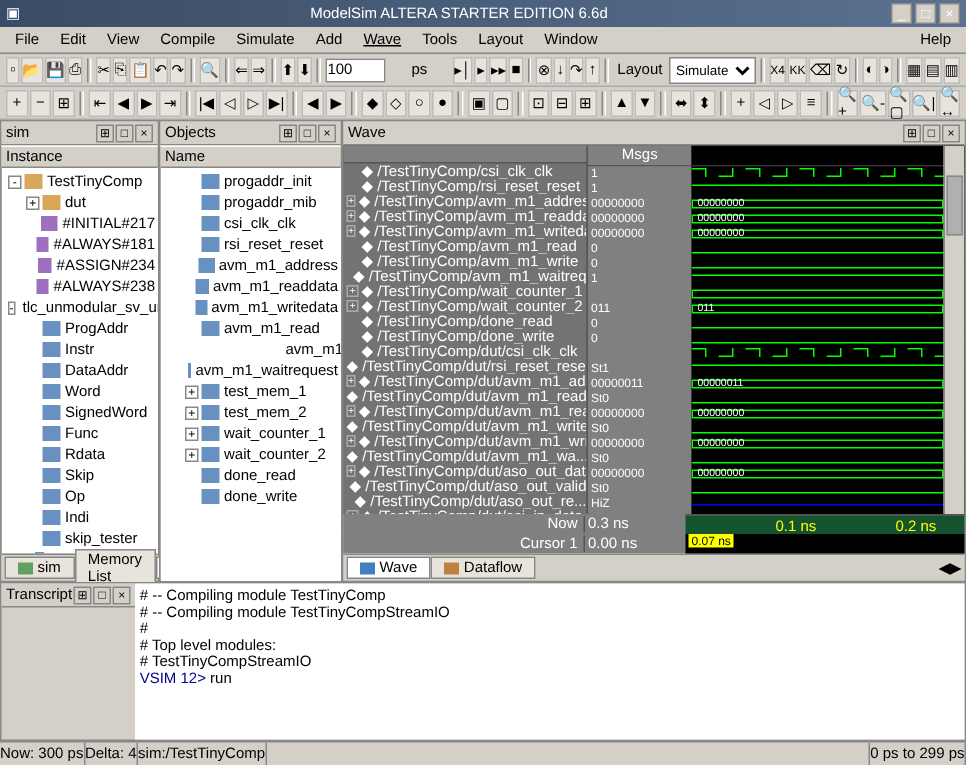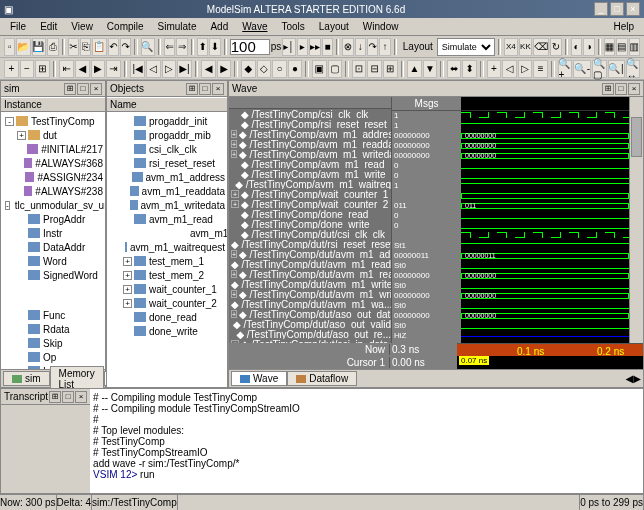--- a/index.html
+++ b/index.html
@@ -7,21 +7,21 @@
 .titlebar{background:linear-gradient(to right,#3a4c65,#5a7290);color:#fff;height:18px;display:flex;align-items:center;padding:0 4px;font-size:11px}
 .titlebar .spacer{flex:1;text-align:center}
 .winbtns{display:flex;gap:2px}
 .winbtn{width:14px;height:14px;background:#d4d0c8;border:1px solid #888;display:flex;align-items:center;justify-content:center;font-size:9px}
 .menubar{background:#d4d0c8;height:18px;display:flex;align-items:center;padding:0 4px;gap:2px;border-bottom:1px solid #888}
 .menubar span{padding:2px 6px;cursor:pointer}
 .toolbars{display:flex;flex-direction:column}
 .toolbar{background:#d4d0c8;height:22px;display:flex;align-items:center;padding:2px 4px;gap:1px;border-bottom:1px solid #aaa}
 .tbtn{width:18px;height:18px;border:1px solid #bbb;background:#e8e4dc;display:flex;align-items:center;justify-content:center;font-size:10px;cursor:pointer}
 .tsep{width:4px;height:16px;border-left:1px solid #888;border-right:1px solid #fff;margin:0 2px}
-.tinput{width:40px;height:16px;font-size:15px;border:1px solid #888;background:#fff}
+.tinput{width:40px;height:16px;font-size:10px;border:1px solid #888;background:#fff}
 .tselect{height:18px;font-size:9px;border:1px solid #888;background:#fff}
 .mainarea{flex:1;display:flex;overflow:hidden}
 .panel{display:flex;flex-direction:column;background:#d4d0c8;border:1px solid #888}
 .panelhdr{background:#d4d0c8;height:16px;display:flex;align-items:center;padding:0 3px;font-size:10px;border-bottom:1px solid #888}
 .panelhdr .hspacer{flex:1}
 .panelhdr .pbtn{width:12px;height:12px;border:1px solid #888;font-size:8px;display:flex;align-items:center;justify-content:center;cursor:pointer;margin-left:1px}
 .colhdr{background:#d4d0c8;height:15px;display:flex;align-items:center;padding:0 3px;font-size:9px;border-bottom:1px solid #888;border-top:1px solid #fff}
 .tree{flex:1;background:#fff;overflow:auto;padding:2px}
 .treeitem{display:flex;align-items:center;height:14px;white-space:nowrap;font-size:10px;cursor:pointer}
 .exp{width:9px;height:9px;border:1px solid #888;display:inline-flex;align-items:center;justify-content:center;font-size:8px;margin-right:2px;background:#fff}
@@ -40,21 +40,21 @@
 .wnhdr{background:#808080;height:14px;color:#fff;font-size:9px;display:flex;align-items:center;padding:0 2px;border-bottom:1px solid #555}
 .wname{height:10px;color:#fff;font-size:8px;padding-left:2px;display:flex;align-items:center;white-space:nowrap;overflow:hidden}
 .wname .wexp{width:8px;height:8px;border:1px solid #aaa;font-size:7px;margin-right:2px;display:inline-flex;align-items:center;justify-content:center}
 .wmsg{height:10px;color:#fff;font-size:8px;padding-left:2px;background:#808080}
 .wline{height:10px;position:relative;border-bottom:0}
 .sig-green{position:absolute;height:6px;top:2px;border:1px solid #0f0}
 .sig-red{position:absolute;height:1px;top:7px;background:#f00;width:100%}
 .sig-red-high{position:absolute;height:1px;top:2px;background:#f00;width:100%}
 .sig-z{position:absolute;height:1px;top:5px;background:#00f;width:100%}
 .wvlabel{position:absolute;color:#fff;font-size:7px;top:1px}
-.waveruler{height:20px;background:#c2410c;color:#ff0;font-size:8px;border-top:1px solid #555;position:relative}
+.waveruler{height:20px;background:#14532d;color:#ff0;font-size:8px;border-top:1px solid #555;position:relative}
 .waveruler span{position:absolute;top:2px}
 .wavebottom{height:26px;background:#808080;color:#fff;font-size:9px;display:flex;flex-direction:column}
 .wavebrow{display:flex;height:13px;align-items:center}
 .wavebrow .lbl{width:160px;text-align:right;padding-right:4px;background:#808080}
 .wavebrow .val{width:68px;padding-left:2px;background:#808080;border-left:1px solid #555}
 .tabbar{height:18px;background:#d4d0c8;display:flex;align-items:center;border-top:1px solid #888;padding:0 2px}
 .tab{padding:1px 8px;background:#e8e4dc;border:1px solid #888;font-size:9px;cursor:pointer;display:flex;align-items:center;gap:3px}
 .tab.active{background:#fff}
 .tabicn{width:10px;height:8px;background:#60a060}
 .transcript{height:106px;display:flex;flex-direction:row;border-top:1px solid #888}
@@ -108,21 +108,21 @@
   <div class="tsep"></div>
   <div class="tbtn">🔍</div>
   <div class="tsep"></div>
   <div class="tbtn">⇐</div>
   <div class="tbtn">⇒</div>
   <div class="tsep"></div>
   <div class="tbtn">⬆</div>
   <div class="tbtn">⬇</div>
   <div class="tsep"></div>
   <input class="tinput" value="100" style="">
-  <span style="padding:0 0">ps</span>
+  <span style="padding:0 16px">ps</span>
   <div class="tbtn">▸│</div>
   <div class="tbtn">▸</div>
   <div class="tbtn">▸▸</div>
   <div class="tbtn">■</div>
   <div class="tsep"></div>
   <div class="tbtn">⊗</div>
   <div class="tbtn">↓</div>
   <div class="tbtn">↷</div>
   <div class="tbtn">↑</div>
   <div class="tsep"></div>
@@ -214,21 +214,21 @@
           <span>dut</span>
         </div>
         <div class="treeitem" style="padding-left: 14px;">
           <span class="noexp"></span>
           <span class="icn icn-proc"></span>
           <span>#INITIAL#217</span>
         </div>
         <div class="treeitem" style="padding-left: 14px;">
           <span class="noexp"></span>
           <span class="icn icn-proc"></span>
-          <span>#ALWAYS#368</span>
+          <span>#ALWAYS#181</span>
         </div>
         <div class="treeitem" style="padding-left: 14px;">
           <span class="noexp"></span>
           <span class="icn icn-proc"></span>
           <span>#ASSIGN#234</span>
         </div>
         <div class="treeitem" style="padding-left: 14px;">
           <span class="noexp"></span>
           <span class="icn icn-proc"></span>
           <span>#ALWAYS#238</span>
@@ -256,21 +256,21 @@
         <div class="treeitem" style="padding-left: 14px;">
           <span class="noexp"></span>
           <span class="icn icn-sig2"></span>
           <span>Word</span>
         </div>
         <div class="treeitem" style="padding-left: 14px;">
           <span class="noexp"></span>
           <span class="icn icn-sig2"></span>
           <span>SignedWord</span>
         </div>
-        <div class="treeitem" style="padding-left: 14px; margin-top: 26px;">
+        <div class="treeitem" style="padding-left: 14px;">
           <span class="noexp"></span>
           <span class="icn icn-sig2"></span>
           <span>Func</span>
         </div>
         <div class="treeitem" style="padding-left: 14px;">
           <span class="noexp"></span>
           <span class="icn icn-sig2"></span>
           <span>Rdata</span>
         </div>
         <div class="treeitem" style="padding-left: 14px;">
@@ -718,23 +718,21 @@
     <span class="hspacer"></span>
     <span class="pbtn">⊞</span>
     <span class="pbtn">□</span>
     <span class="pbtn">×</span>
   </div>
   <div class="transbody" id="transbody">
       <div># -- Compiling module TestTinyComp</div>
       <div># -- Compiling module TestTinyCompStreamIO</div>
       <div>#</div>
       <div># Top level modules:</div>
-      <div>#     TestTinyComp</div>
       <div>#     TestTinyCompStreamIO</div>
-      <div>add wave -r sim:/TestTinyComp/*</div>
       <div><span class="cmd">VSIM 12&gt;</span> run</div>
     </div>
 </div>
 
 <div class="statusbar">
   <div class="cell">Now: 300 ps</div>
   <div class="cell">Delta: 4</div>
   <div class="cell">sim:/TestTinyComp</div>
   <div class="cell cellspacer"></div>
   <div class="cell">0 ps to 299 ps</div>

